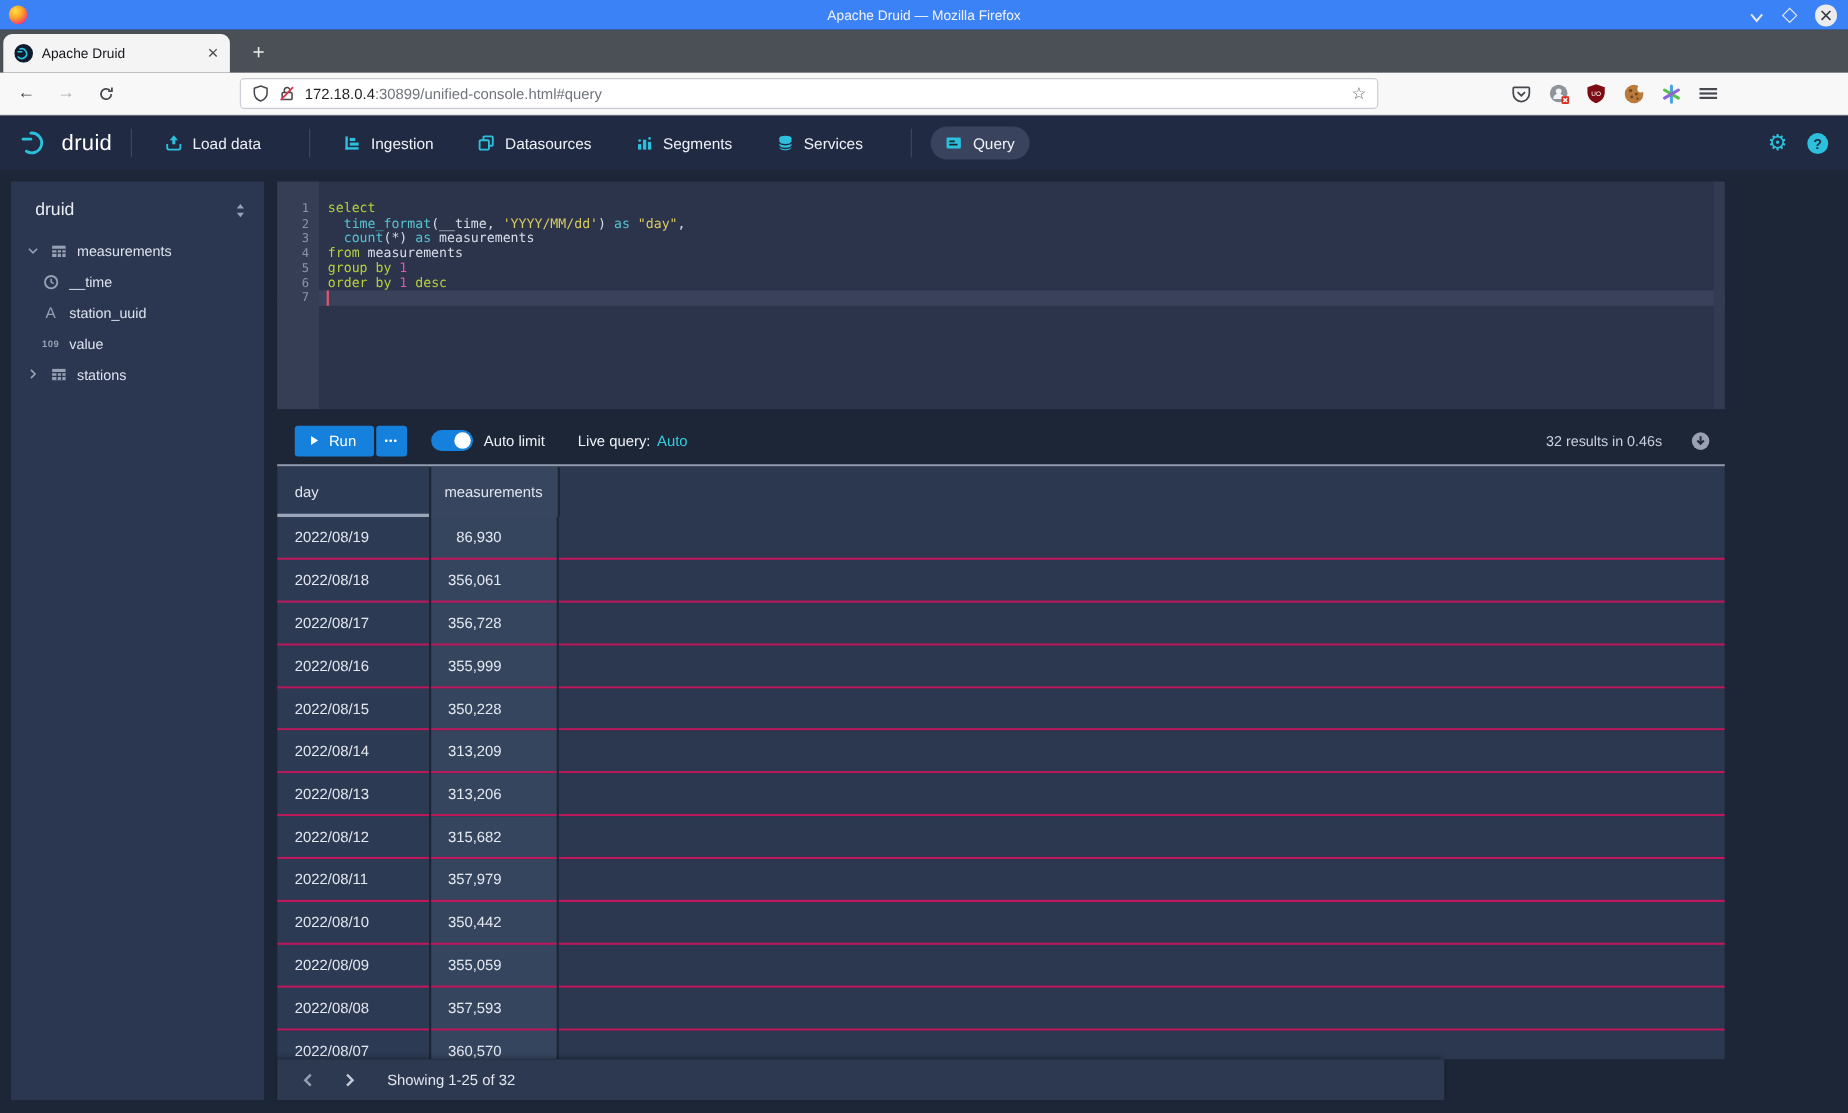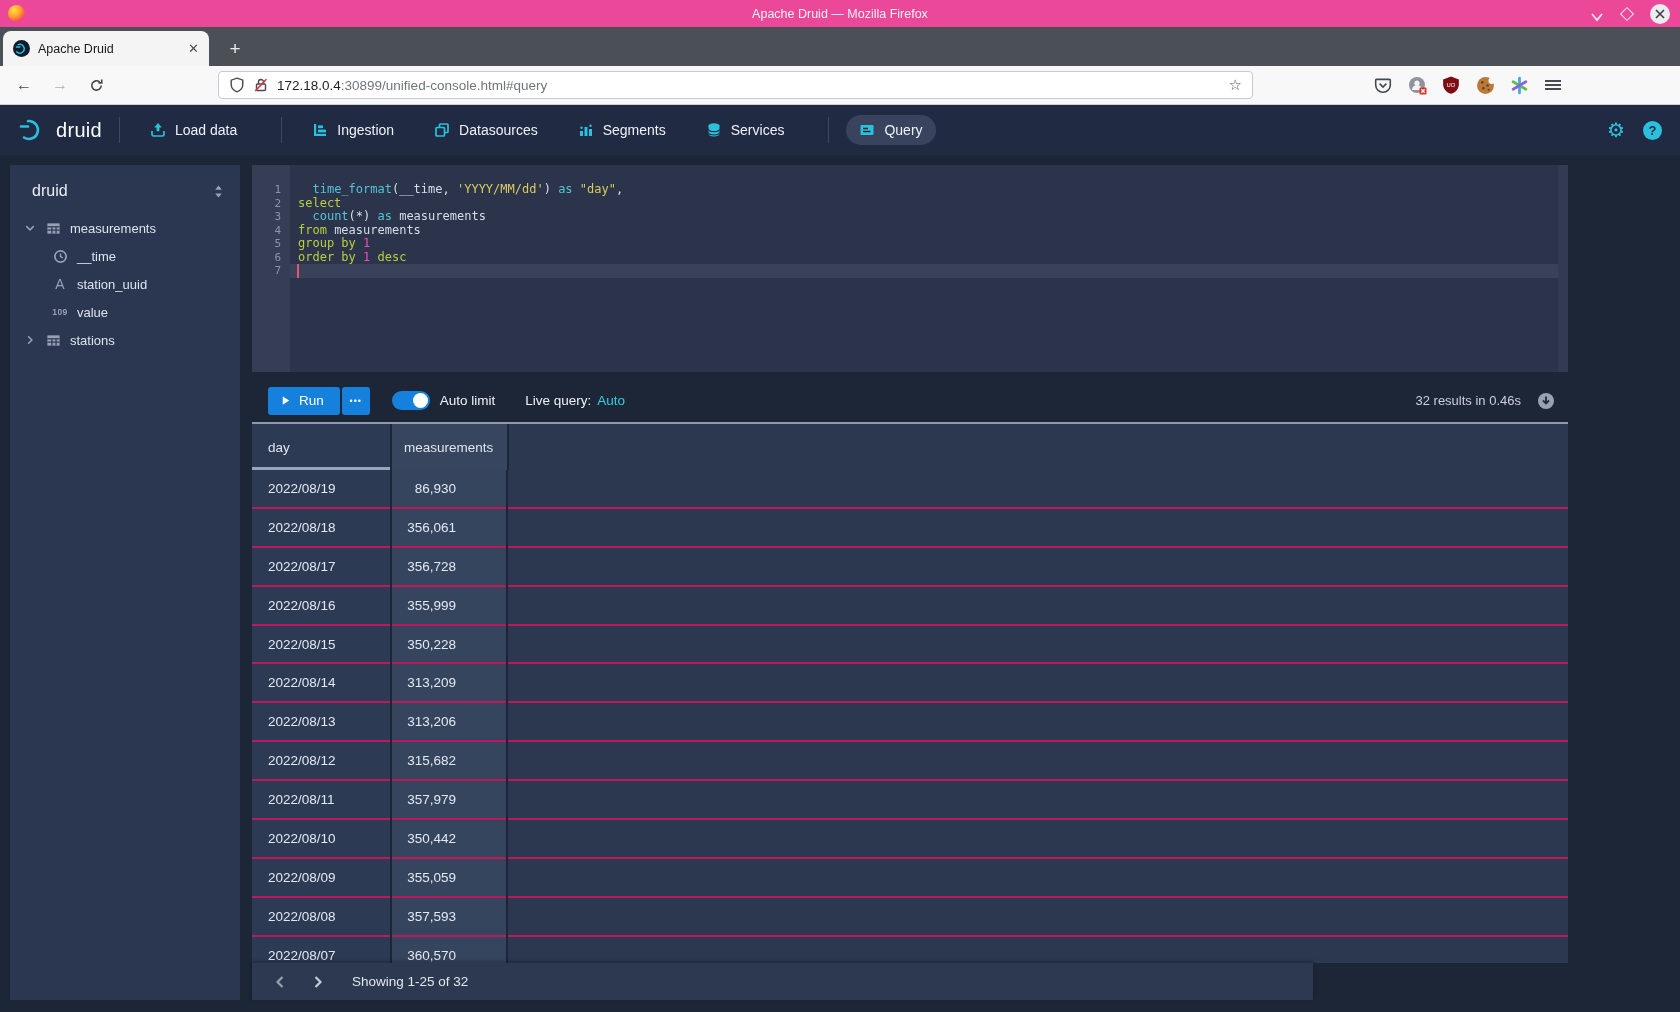--- a/index.html
+++ b/index.html
@@ -1,21 +1,21 @@
 <!DOCTYPE html>
 <html><head>
 <meta charset="utf-8">
 <style>
   * { margin:0; padding:0; box-sizing:border-box; }
   html,body { width:1680px; height:1012px; overflow:hidden; background:#1d2637;
               font-family:"Liberation Sans", sans-serif; }
   .app { position:relative; width:1680px; height:1012px; }
 
   
-  .titlebar { position:absolute; left:0; top:0; width:100%; height:27px; background:#ec4899;
+  .titlebar { position:absolute; left:0; top:0; width:100%; height:27px; background:#3b82f6;
               display:flex; align-items:center; }
   .ff-logo { position:absolute; left:8px; top:5px; width:17px; height:17px; border-radius:50%;
              background:radial-gradient(circle at 35% 30%, #ffe14a 0%, #ffa226 40%, #f5426c 75%, #b5007f 100%); }
   .win-title { flex:1; text-align:center; color:#f2f3f5; font-size:12.5px; }
   .win-btns { position:absolute; right:10px; top:0; height:27px; display:flex; align-items:center; gap:18px; }
   .btn-min { width:14px; height:10px; }
   .btn-max { width:10px; height:10px; border:1.6px solid #e8e9eb; transform:rotate(45deg); }
   .btn-close { width:20px; height:20px; border-radius:50%; background:#ececee; display:flex; align-items:center; justify-content:center; }
 
   .tabbar { position:absolute; left:0; top:27px; width:100%; height:39px; background:#4b5057; }
@@ -59,21 +59,21 @@
 
   
   .main { position:absolute; left:0; top:155px; width:1680px; height:857px; background:#1d2637; }
 
   .sidebar { position:absolute; left:10px; top:10px; width:230px; height:835px; background:#2b3750; }
   .schema-head { display:flex; align-items:center; padding:17px 14px 14px 22px; }
   .schema-name { font-size:16px; color:#e9edf4; flex:1; }
   .tree-row { display:flex; align-items:center; height:28px; padding-left:12px; color:#dde3ee; font-size:13px; }
   .tree-chev { width:15px; display:flex; justify-content:center; flex:none; }
   .tree-ico  { width:18px; display:flex; justify-content:center; margin-left:7px; flex:none; }
-  .tree-row.child { padding-left:34px; }
+  .tree-row.child { padding-left:20px; }
   .tree-label { margin-left:8px; }
   .ico-A { color:#97a1b4; font-size:14px; }
   .ico-123 { color:#97a1b4; font-size:8.5px; letter-spacing:.5px; font-weight:bold; }
 
   
   .editor { position:absolute; left:252px; top:10px; width:1316px; height:207px; background:#2c344b; overflow:hidden; }
   .gutter { position:absolute; left:0; top:0; bottom:0; width:38px; background:#363e55; padding-top:18px; }
   .gutter-num { height:13.5px; line-height:13.5px; text-align:right; padding-right:9px;
                 color:#8c94a9; font-family:"DejaVu Sans Mono", monospace; font-size:11px; }
   .active-line { position:absolute; left:0; top:99px; height:13.5px; width:100%; background:#3a425b; }
@@ -90,21 +90,21 @@
   .run-btn { margin-left:16px; height:28px; background:#1581dd; border:none; border-radius:3px;
              color:#fff; font-size:13.5px; display:flex; align-items:center; gap:8px; padding:0 16px 0 12px;
              font-family:"Liberation Sans", sans-serif; }
   .more-btn { margin-left:2px; height:28px; width:28px; background:#1581dd; border:none; border-radius:3px;
               color:#fff; font-size:9px; letter-spacing:1px; display:flex; align-items:center; justify-content:center; }
   .toggle { margin-left:22px; width:38px; height:19px; border-radius:10px; background:#1581dd; position:relative; }
   .toggle .knob { position:absolute; right:2px; top:2px; width:15px; height:15px; border-radius:50%; background:#fff; }
   .auto-limit { margin-left:10px; color:#eef1f6; font-size:13.5px; }
   .live-label { margin-left:30px; color:#eef1f6; font-size:13.5px; }
   .live-value { margin-left:6px; color:#35cde0; font-size:13.5px; }
-  .runbar-right { margin-left:auto; display:flex; align-items:center; gap:16px; padding-right:13px; }
+  .runbar-right { margin-left:auto; display:flex; align-items:center; gap:26px; padding-right:13px; }
   .results-summary { color:#cad0dd; font-size:13px; }
 
   .divider { position:absolute; left:252px; top:267px; width:1316px; height:2px; background:#8f98ac; }
 
   
   .results { position:absolute; left:252px; top:269px; width:1316px; height:539px; overflow:hidden; }
   .thead { display:flex; height:46px; }
   .th { display:flex; align-items:center; font-size:13.5px; color:#dfe4ee; position:relative; }
   .th.day { width:138px; background:#2d3a54; padding-left:16px; }
   .th.meas { width:115px; background:#37455f; padding-left:12px; margin-left:2px; }
@@ -376,22 +376,22 @@
       <div class="gutter">
           <div class="gutter-num">1</div>
           <div class="gutter-num">2</div>
           <div class="gutter-num">3</div>
           <div class="gutter-num">4</div>
           <div class="gutter-num">5</div>
           <div class="gutter-num">6</div>
           <div class="gutter-num">7</div>
         </div>
       <div class="code-lines">
+          <div class="code-line"><span class="tok-kw">select</span></div>
           <div class="code-line"><span class="tok-pl">  </span><span class="tok-fn">time_format</span><span class="tok-pl">(__time, </span><span class="tok-str">'YYYY/MM/dd'</span><span class="tok-pl">) </span><span class="tok-op">as</span><span class="tok-pl"> </span><span class="tok-str">"day"</span><span class="tok-pl">,</span></div>
-          <div class="code-line"><span class="tok-kw">select</span></div>
           <div class="code-line"><span class="tok-pl">  </span><span class="tok-fn">count</span><span class="tok-pl">(*) </span><span class="tok-op">as</span><span class="tok-pl"> measurements</span></div>
           <div class="code-line"><span class="tok-kw">from</span><span class="tok-pl"> measurements</span></div>
           <div class="code-line"><span class="tok-kw">group by</span><span class="tok-pl"> </span><span class="tok-num">1</span></div>
           <div class="code-line"><span class="tok-kw">order by</span><span class="tok-pl"> </span><span class="tok-num">1</span><span class="tok-pl"> </span><span class="tok-kw">desc</span></div>
         </div>
       <div class="cursor"></div>
       <div class="editor-scroll"></div>
     </div>
 
     <div class="runbar">

